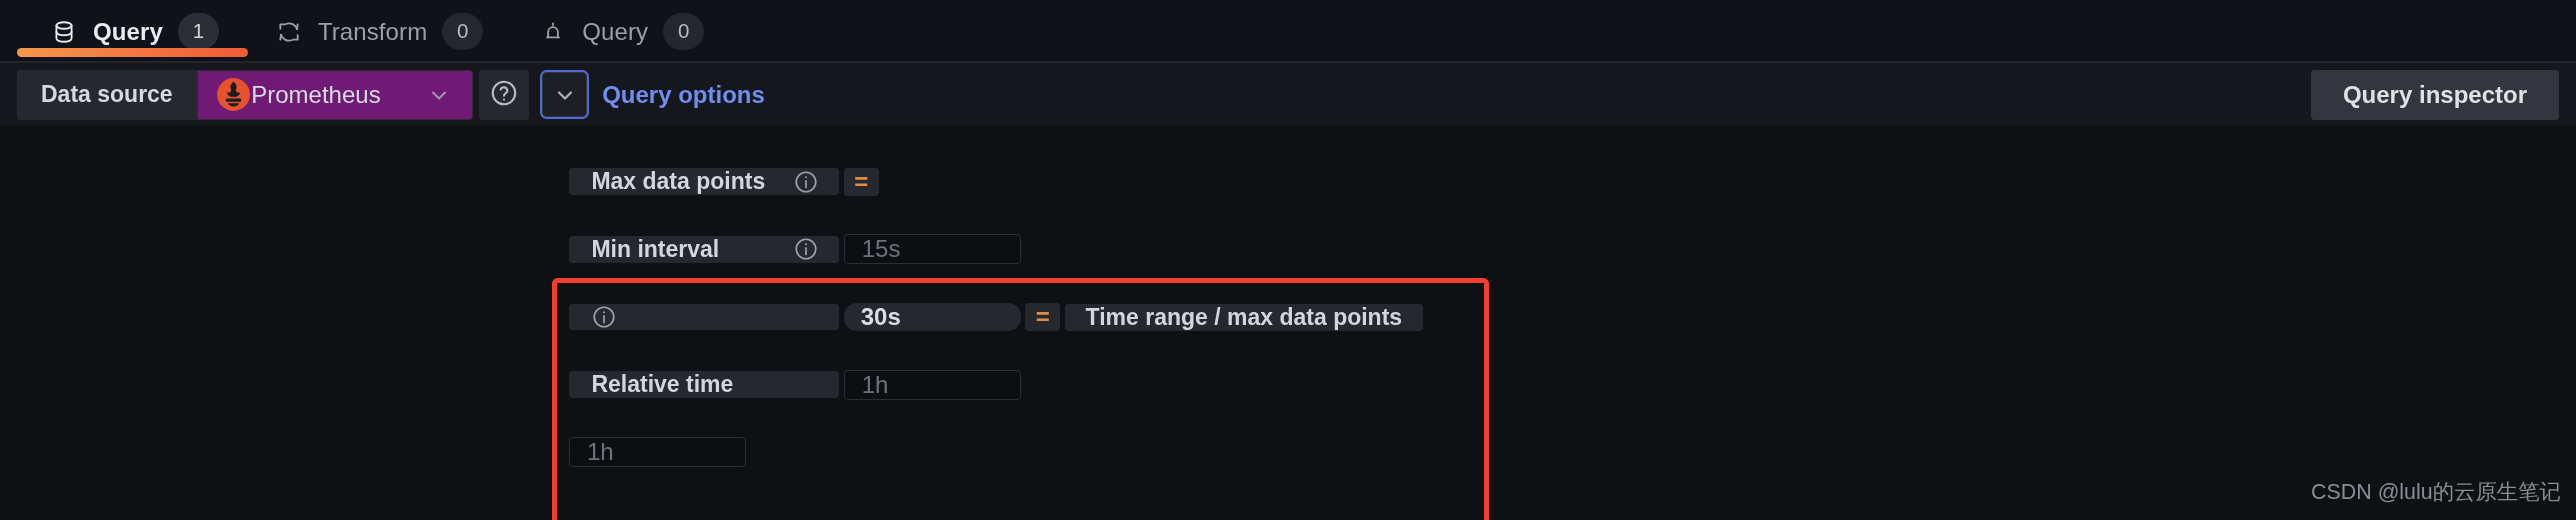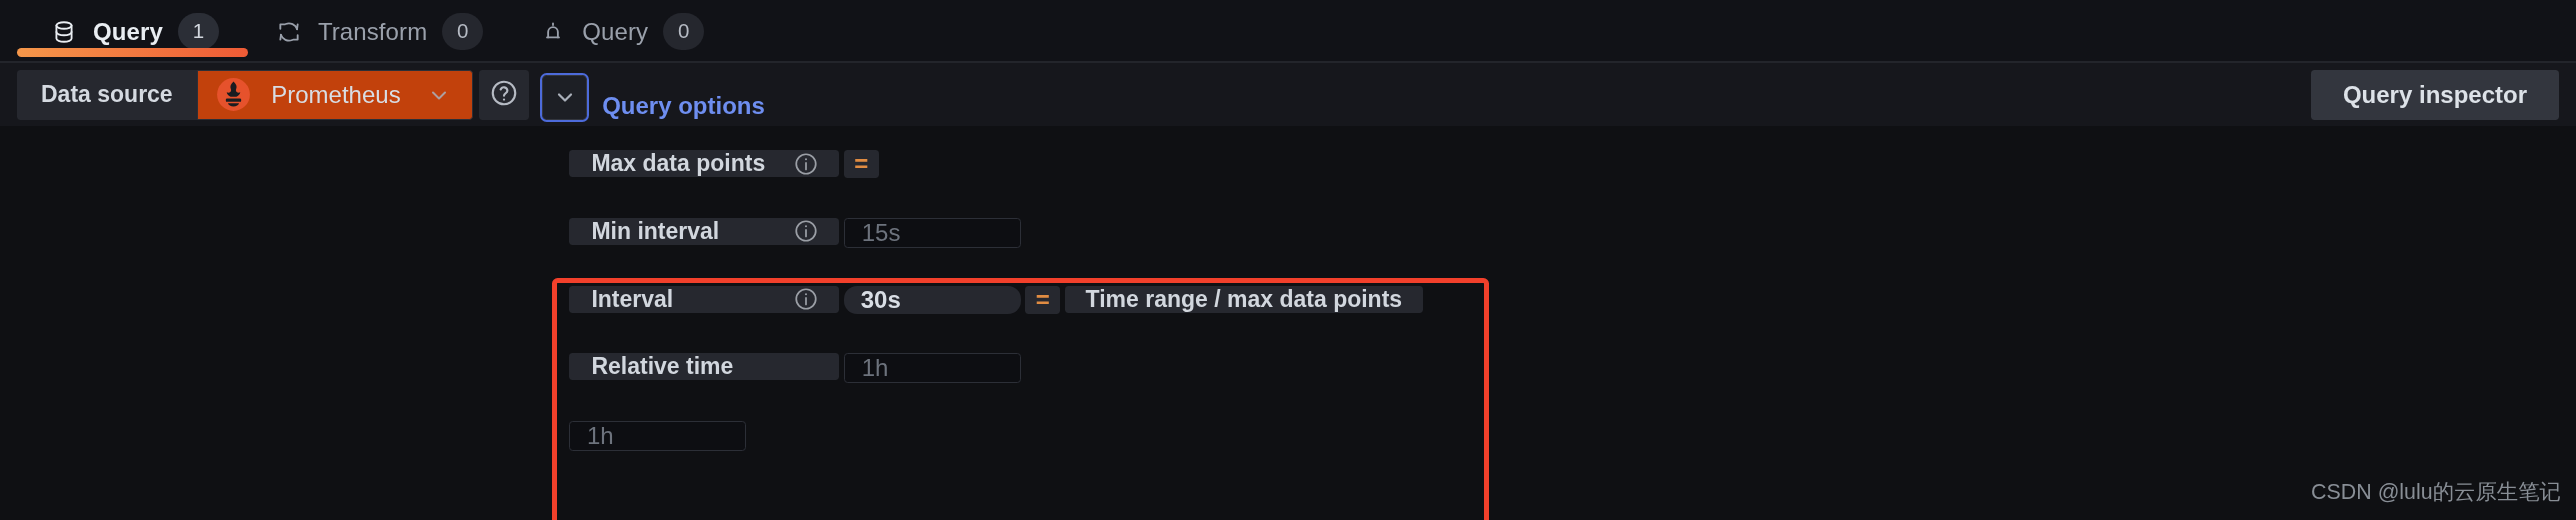--- a/index.html
+++ b/index.html
@@ -95,24 +95,24 @@
     background: #26282f;
     border-radius: 3.7px 0 0 3.7px;
     color: #d5dae1;
     font-size: 23px;
     font-weight: 700;
     white-space: nowrap;
   }
   .ds-picker {
     display: flex;
     align-items: center;
-    gap: 20px;
+    gap: 0;
     min-width: 276px;
     padding: 0 20.5px 0 18.6px;
-    background: #c2410c;
+    background: #701a75;
     border: 0.9px solid #2c2f37;
     border-radius: 0 3.7px 3.7px 0;
     cursor: pointer;
   }
   .ds-name {
     color: #d8dde4;
     font-size: 24px;
     white-space: nowrap;
     flex: 1;
   }
@@ -126,21 +126,21 @@
     align-items: center;
     justify-content: center;
     background: #26282f;
     border-radius: 3.7px;
     cursor: pointer;
   }
 
   .qopts {
     margin-left: 13px;
     display: flex;
-    align-items: flex-end;
+    align-items: center;
     gap: 15px;
     cursor: pointer;
   }
   .qopts-toggle {
     width: 45px;
     height: 45px;
     border-radius: 4.7px;
     background: #1d1f25;
     border: 0.9px solid #33363e;
     outline: 2.8px solid #4d6bdb;
@@ -194,21 +194,21 @@
     width: 937px;
     height: 345px;
     border: 5.6px solid #f2402b;
     border-radius: 5.6px;
     pointer-events: none;
     z-index: 5;
   }
 
   .opt-row {
     display: flex;
-    align-items: flex-start;
+    align-items: center;
     gap: 4.7px;
     margin-bottom: 4.7px;
     height: 63px;
   }
   .opt-label {
     display: flex;
     align-items: center;
     width: 270px;
     padding: 0 20.5px 0 22.4px;
     background: #26282f;
@@ -400,21 +400,20 @@
             <path d="M12 11v6"></path>
             <circle cx="12" cy="7.6" r=".95" fill="#c2c7ce" stroke="none"></circle>
           </svg>
         </span>
       </div>
       <input class="opt-input" type="text" placeholder="15s" style="">
     </div>
 
     <div class="opt-row">
       <div class="opt-label">
-        <span class="txt">Interval</span>
         <span class="info-icon">
           <svg width="26" height="26" viewBox="0 0 24 24" fill="none" stroke="#c2c7ce" stroke-width="1.6" stroke-linecap="round">
             <circle cx="12" cy="12" r="9"></circle>
             <path d="M12 11v6"></path>
             <circle cx="12" cy="7.6" r=".95" fill="#c2c7ce" stroke="none"></circle>
           </svg>
         </span>
       </div>
       <div class="opt-static">30s</div>
       <div class="eq">=</div>

